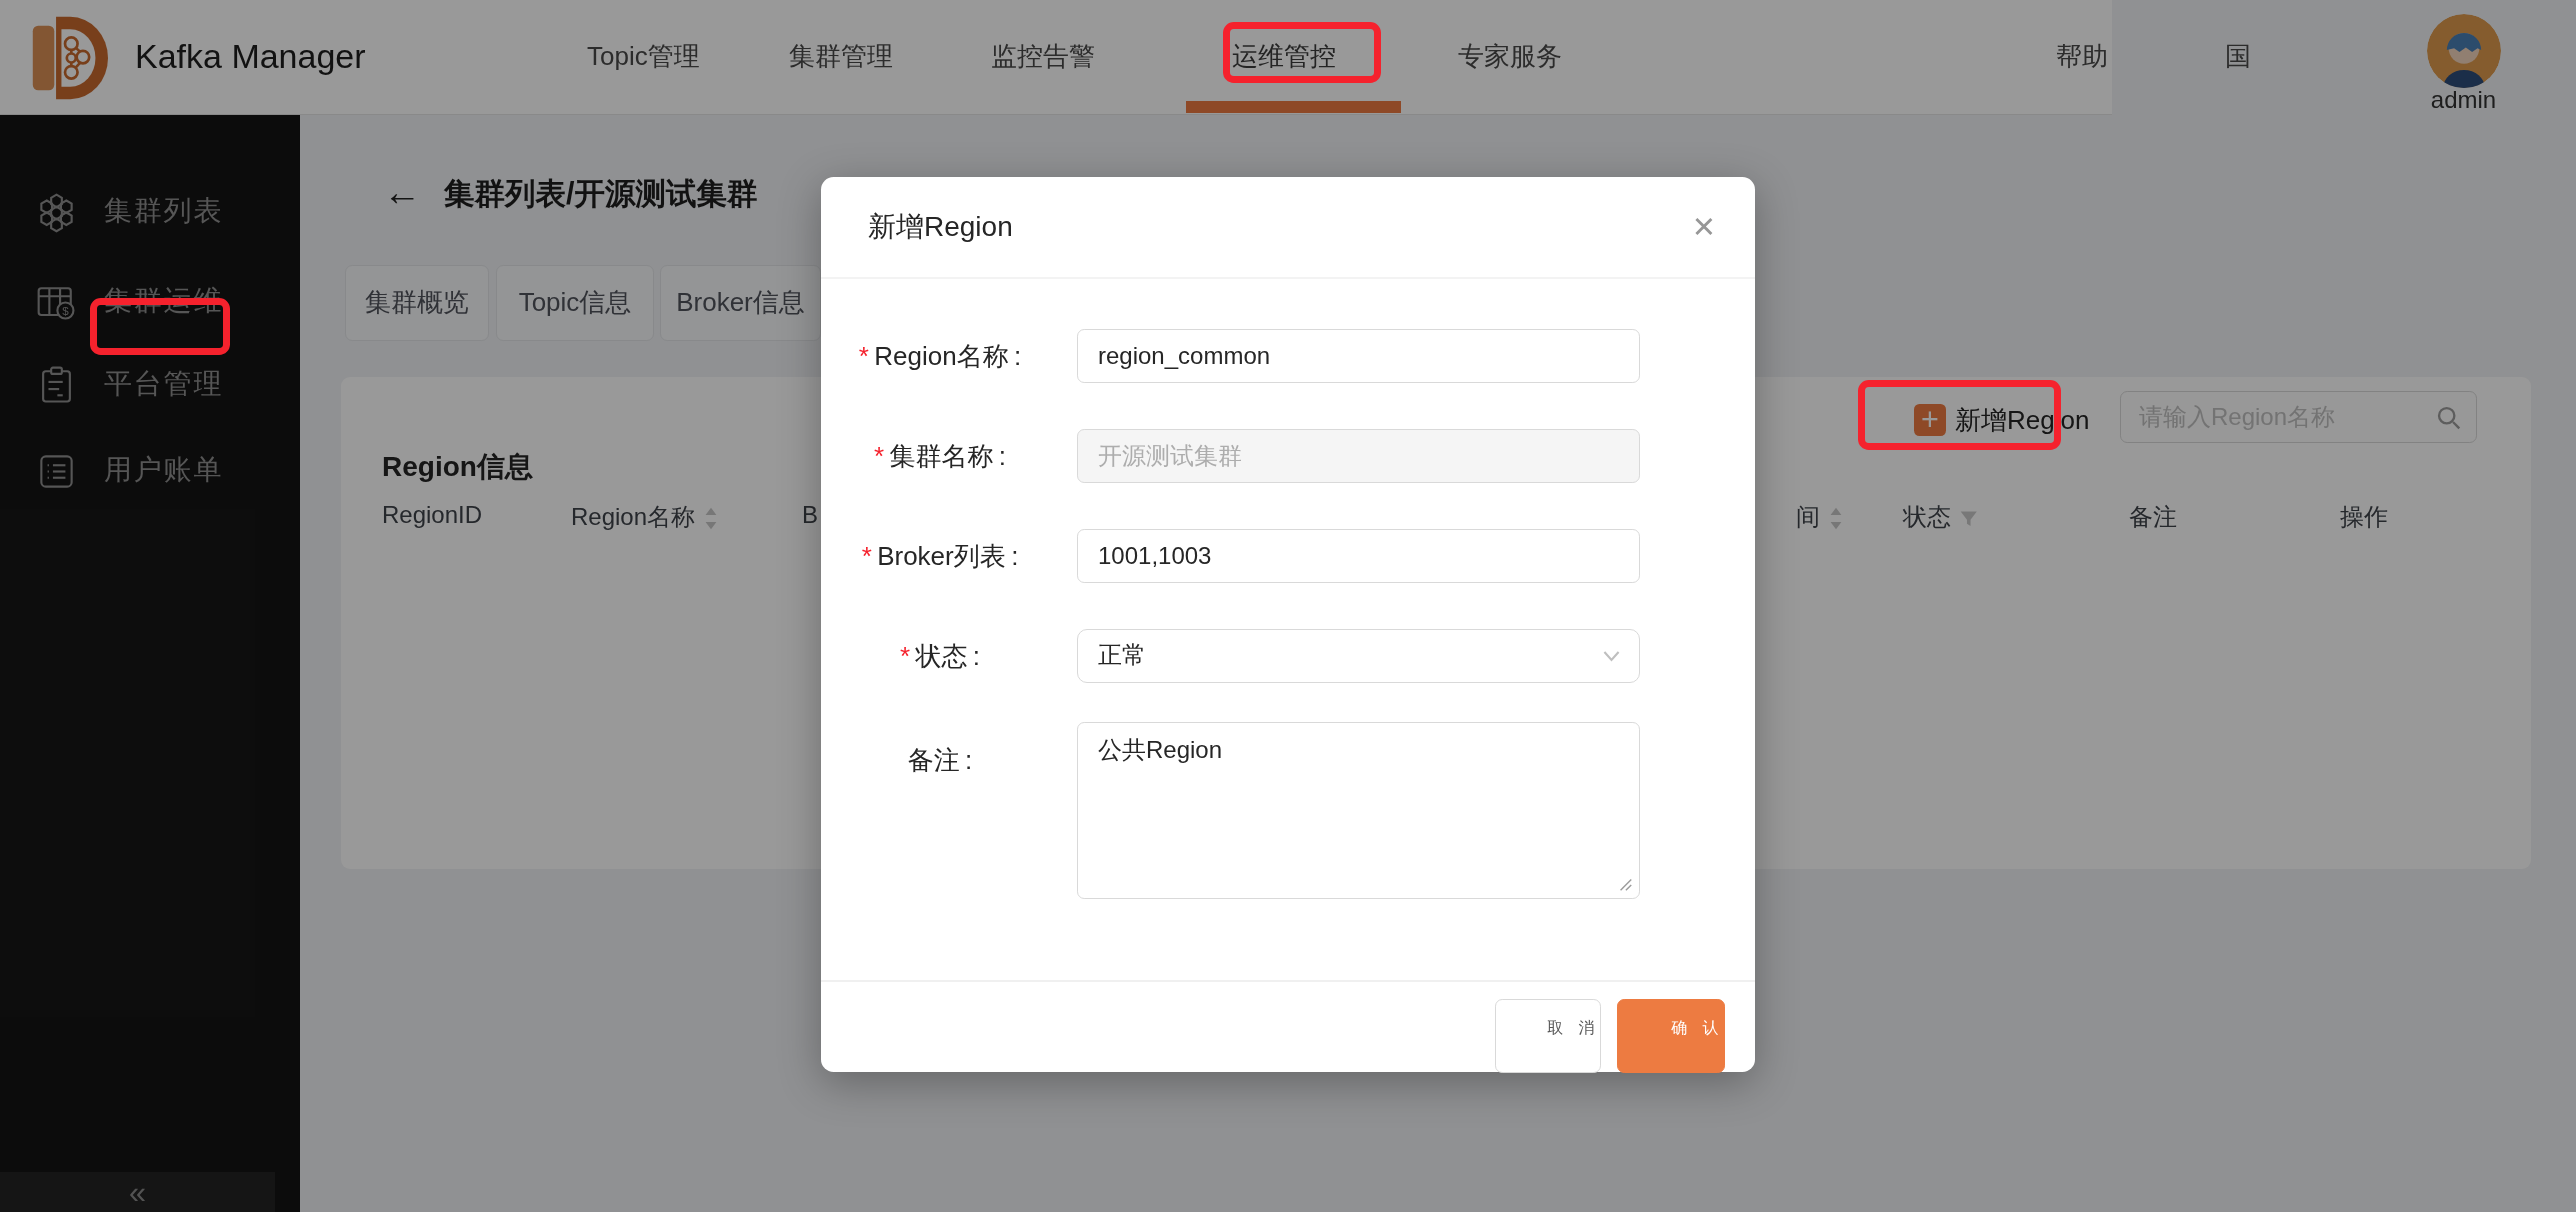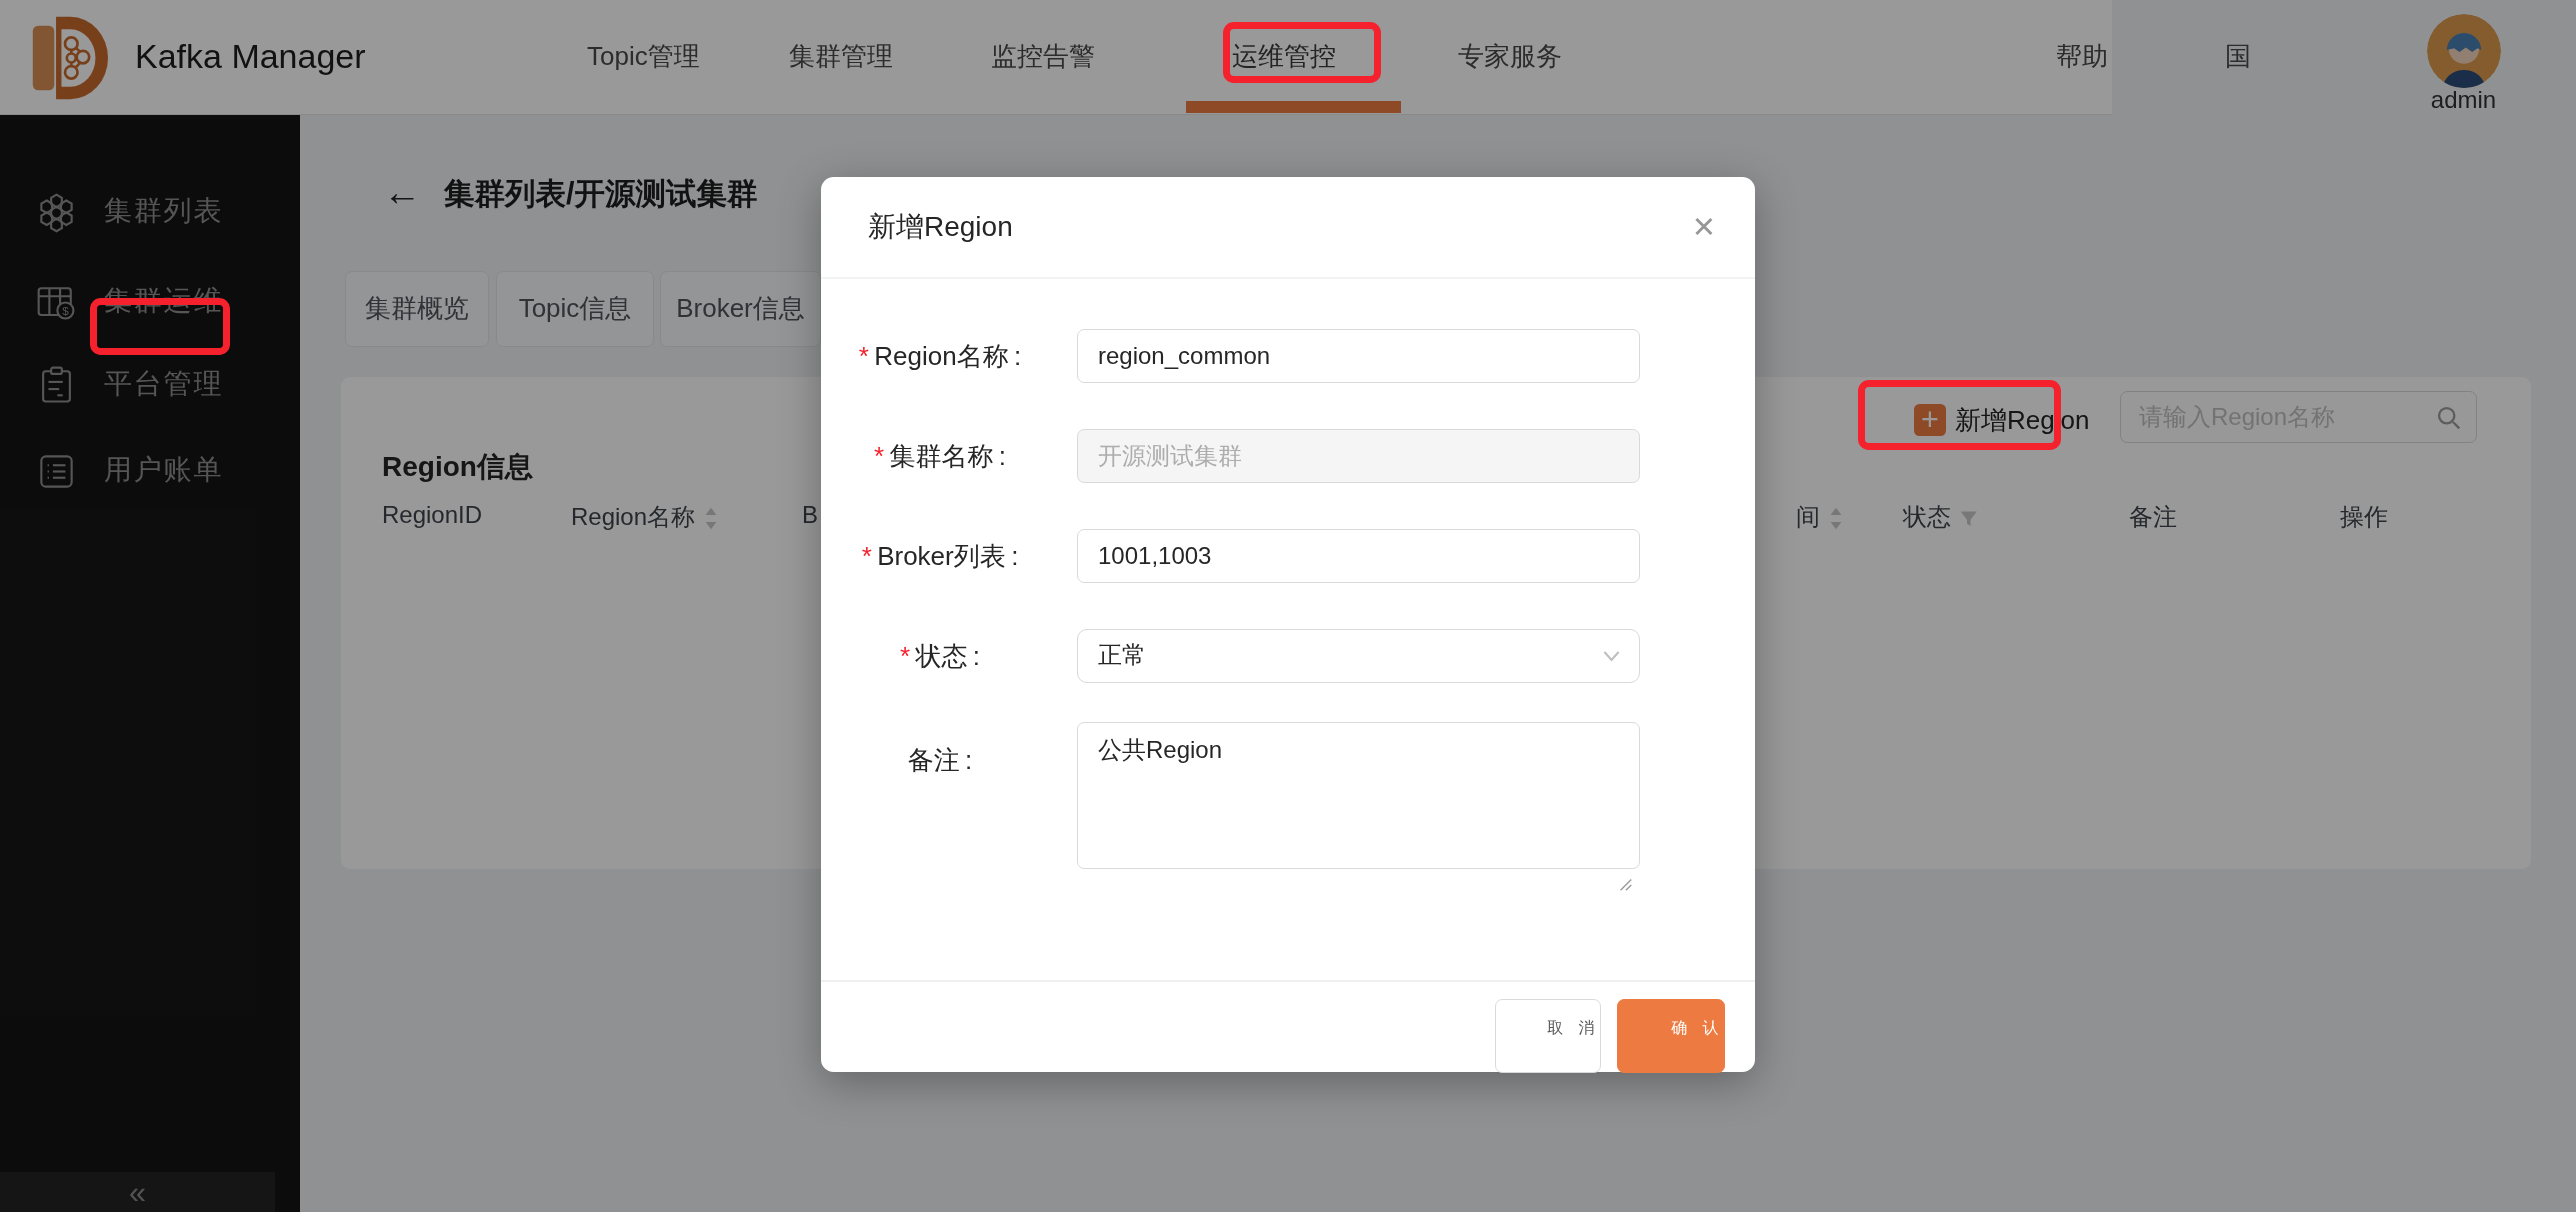--- a/index.html
+++ b/index.html
@@ -34,21 +34,21 @@
                   background:#242424; text-align:center; cursor:pointer; }
   .collapse-bar span { font-size:30.5px; color:#8a8a8a; line-height:40px; }
 
   
   .content { position:absolute; left:300px; top:115px; width:2276px; height:1098px;
              background:#f0f2f5; z-index:1; }
   .back-arrow { position:absolute; left:83px; top:56px; font-size:38px; font-weight:bold;
                 color:#222; cursor:pointer; }
   .crumb { position:absolute; left:144px; top:59px; font-size:30.5px; font-weight:bold; color:#1f1f1f; }
 
-  .tab { position:absolute; top:156px; height:76px; background:#f7f8fa; border:1.8px solid #e3e5e8;
+  .tab { position:absolute; top:150px; height:76px; background:#f7f8fa; border:1.8px solid #e3e5e8;
          border-radius:7.2px; text-align:center; line-height:73px; font-size:26px; color:#51545c;
          cursor:pointer; }
 
   .card { position:absolute; left:41px; top:262px; width:2190px; height:492px;
           background:#ffffff; border-radius:9px; }
   .card-hd-title { position:absolute; left:41px; top:27px; font-size:28px; font-weight:bold; color:#262626;margin-top:44px; }
   .add-btn { position:absolute; left:1573px; top:24px; height:36px; cursor:pointer; }
   .plus-ico { position:absolute; left:0; top:2.7px; width:32px; height:32px; background:#ED7B41;
               border-radius:5.4px; color:#fff; font-size:30.5px; line-height:30.5px; text-align:center; }
   .add-label { position:absolute; left:41px; top:0; line-height:38px; font-size:26px; color:#262626; white-space:nowrap; }
@@ -82,21 +82,21 @@
   .req { color:#f5222d; margin-right:5.4px; font-size:26px; }
   .colon { margin-left:5.4px; margin-right:0; }
   .f-input { position:absolute; left:256px; top:0; width:563px; height:54px;
              border:1.8px solid #d9d9d9; border-radius:7.2px; background:#fff; font-size:24px;
              color:#262626; padding:0 20px; outline:none; font-family:"Liberation Sans",sans-serif; }
   .f-input.disabled { background:#f5f5f5; color:#adadad; }
   .f-select { position:absolute; left:256px; top:0; width:563px; height:54px;
               border:1.8px solid #d9d9d9; border-radius:10px; background:#fff; cursor:pointer; }
   .f-select .sel-val { position:absolute; left:20px; top:0; line-height:50px; font-size:24px; color:#262626; }
   .sel-arrow { position:absolute; right:16px; top:13.5px; width:23px; height:23px; }
-  .f-textarea { position:absolute; left:256px; top:0; width:563px; height:147px;
+  .f-textarea { position:absolute; left:256px; top:0; width:563px; height:177px;
                 border:1.8px solid #d9d9d9; border-radius:7.2px; background:#fff; font-size:24px;
                 color:#262626; padding:10.8px 20px; outline:none; resize:none;
                 font-family:"Liberation Sans",sans-serif; }
   .resize-grip { position:absolute; left:796px; top:154px; width:16px; height:16px; }
   .m-ft-line { position:absolute; left:0; top:803px; width:100%; height:1.8px; background:#f0f0f0; }
   .btn { position:absolute; top:822px; height:74px; border-radius:7.2px; font-size:16px;
          text-align:right; line-height:56px; cursor:pointer; letter-spacing:5.4px; }
   .btn-cancel { left:674px; width:106px; background:#fff; border:1.8px solid #d9d9d9; color:#595959; }
   .btn-confirm { left:796px; width:108px; background:#ED7B41; border:1.8px solid #ED7B41; color:#fff; }
 

